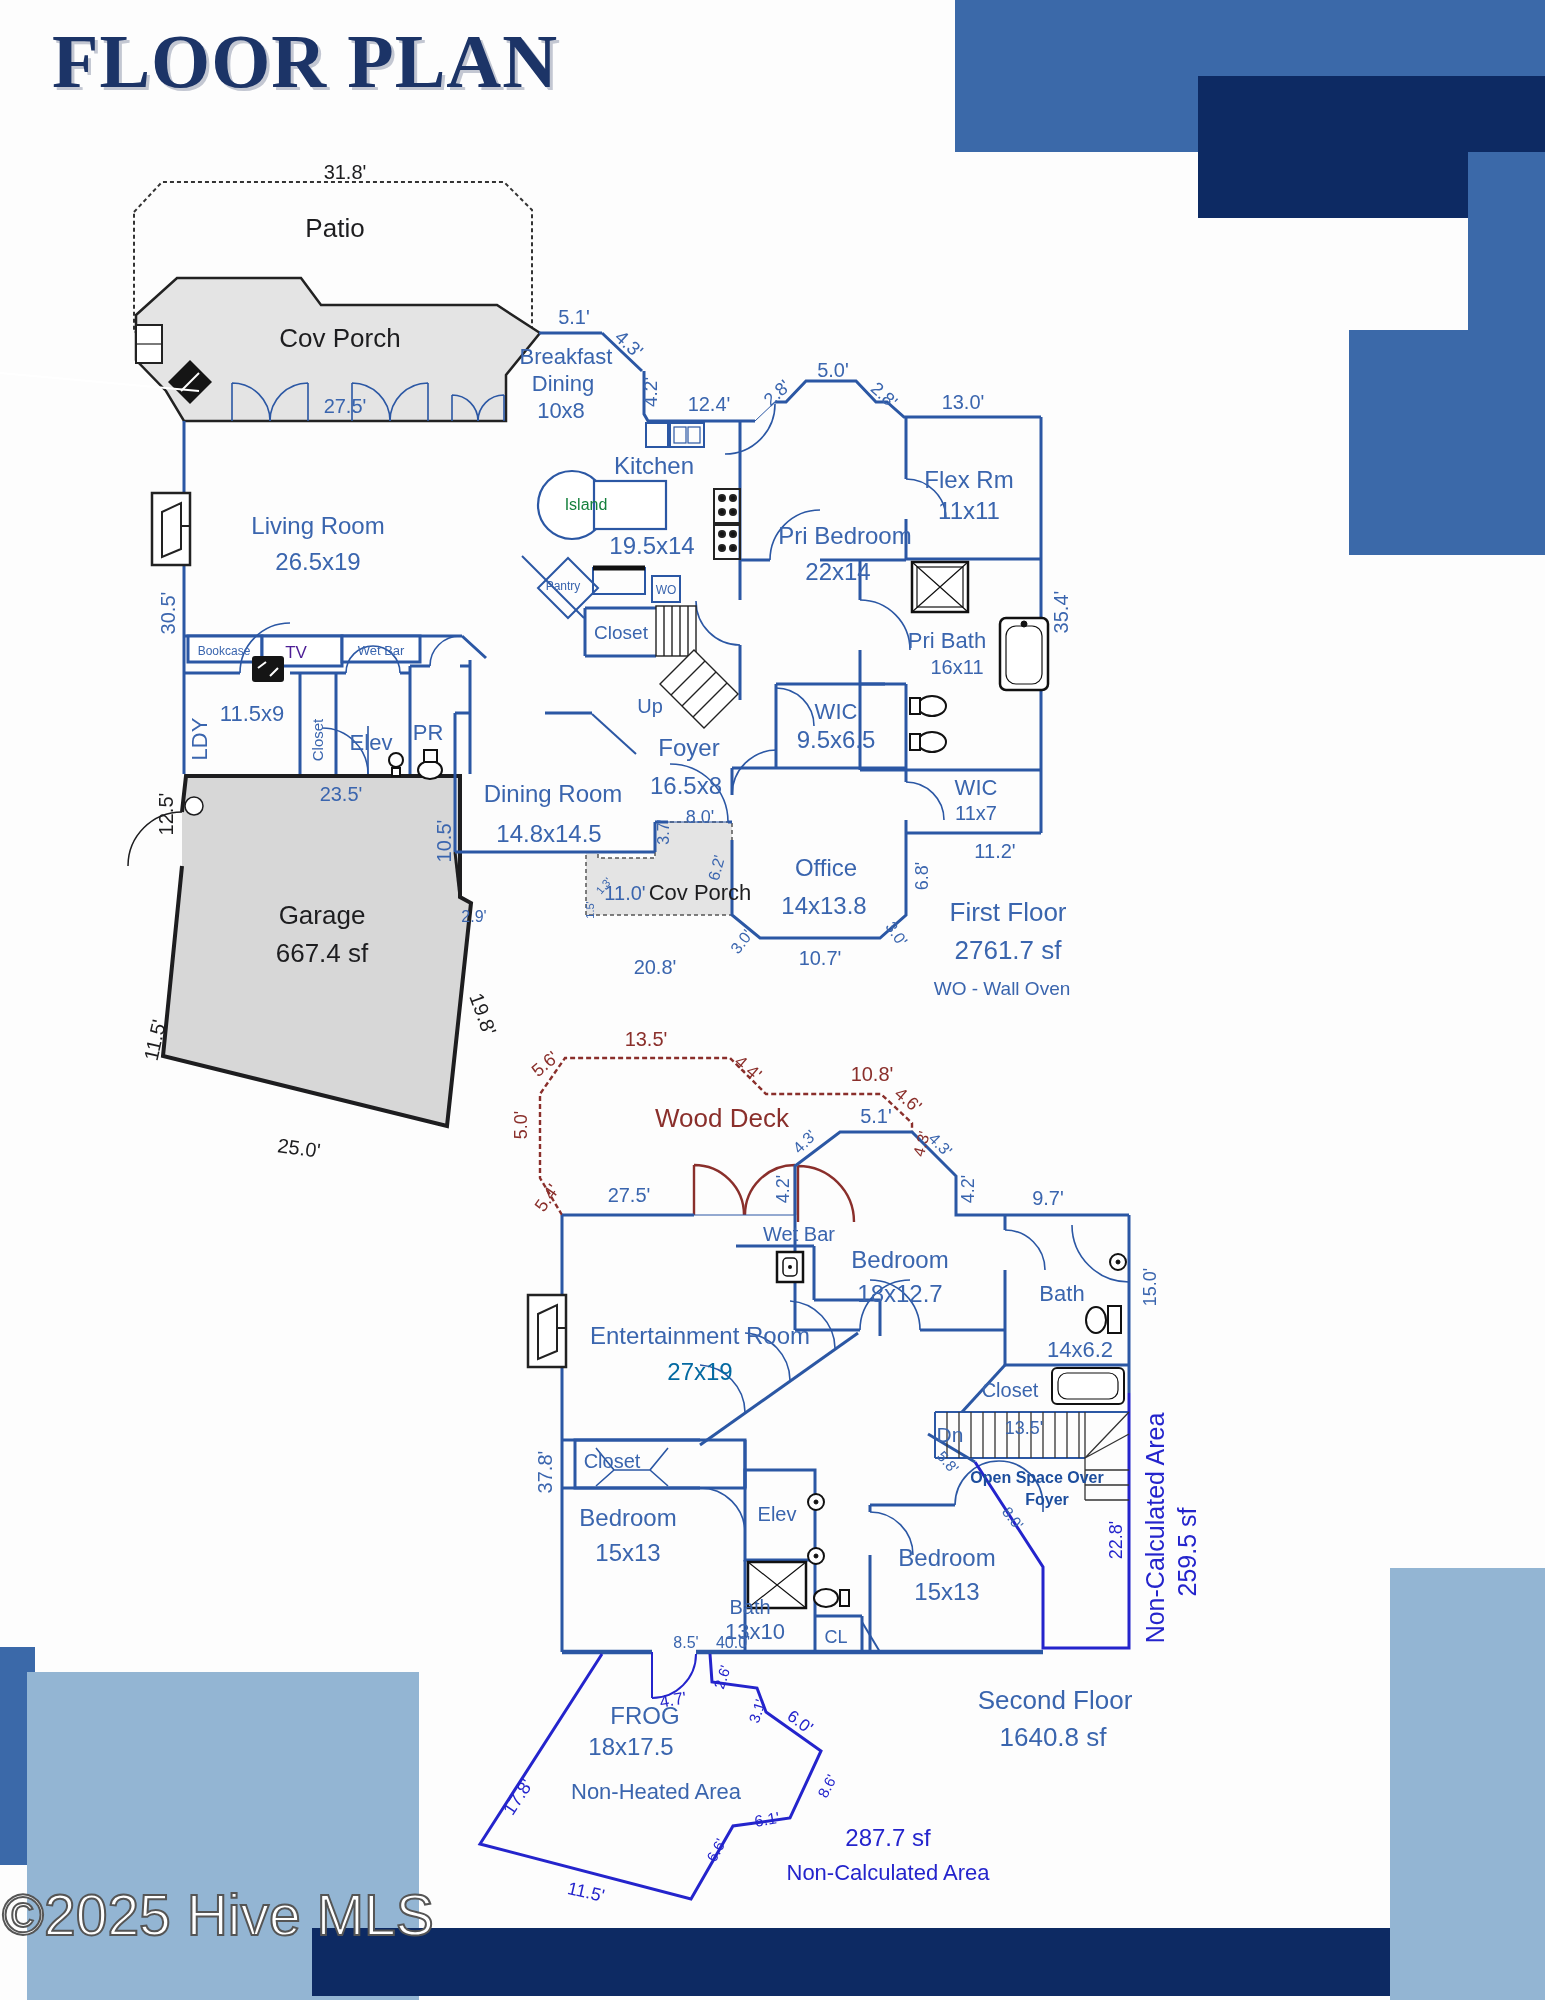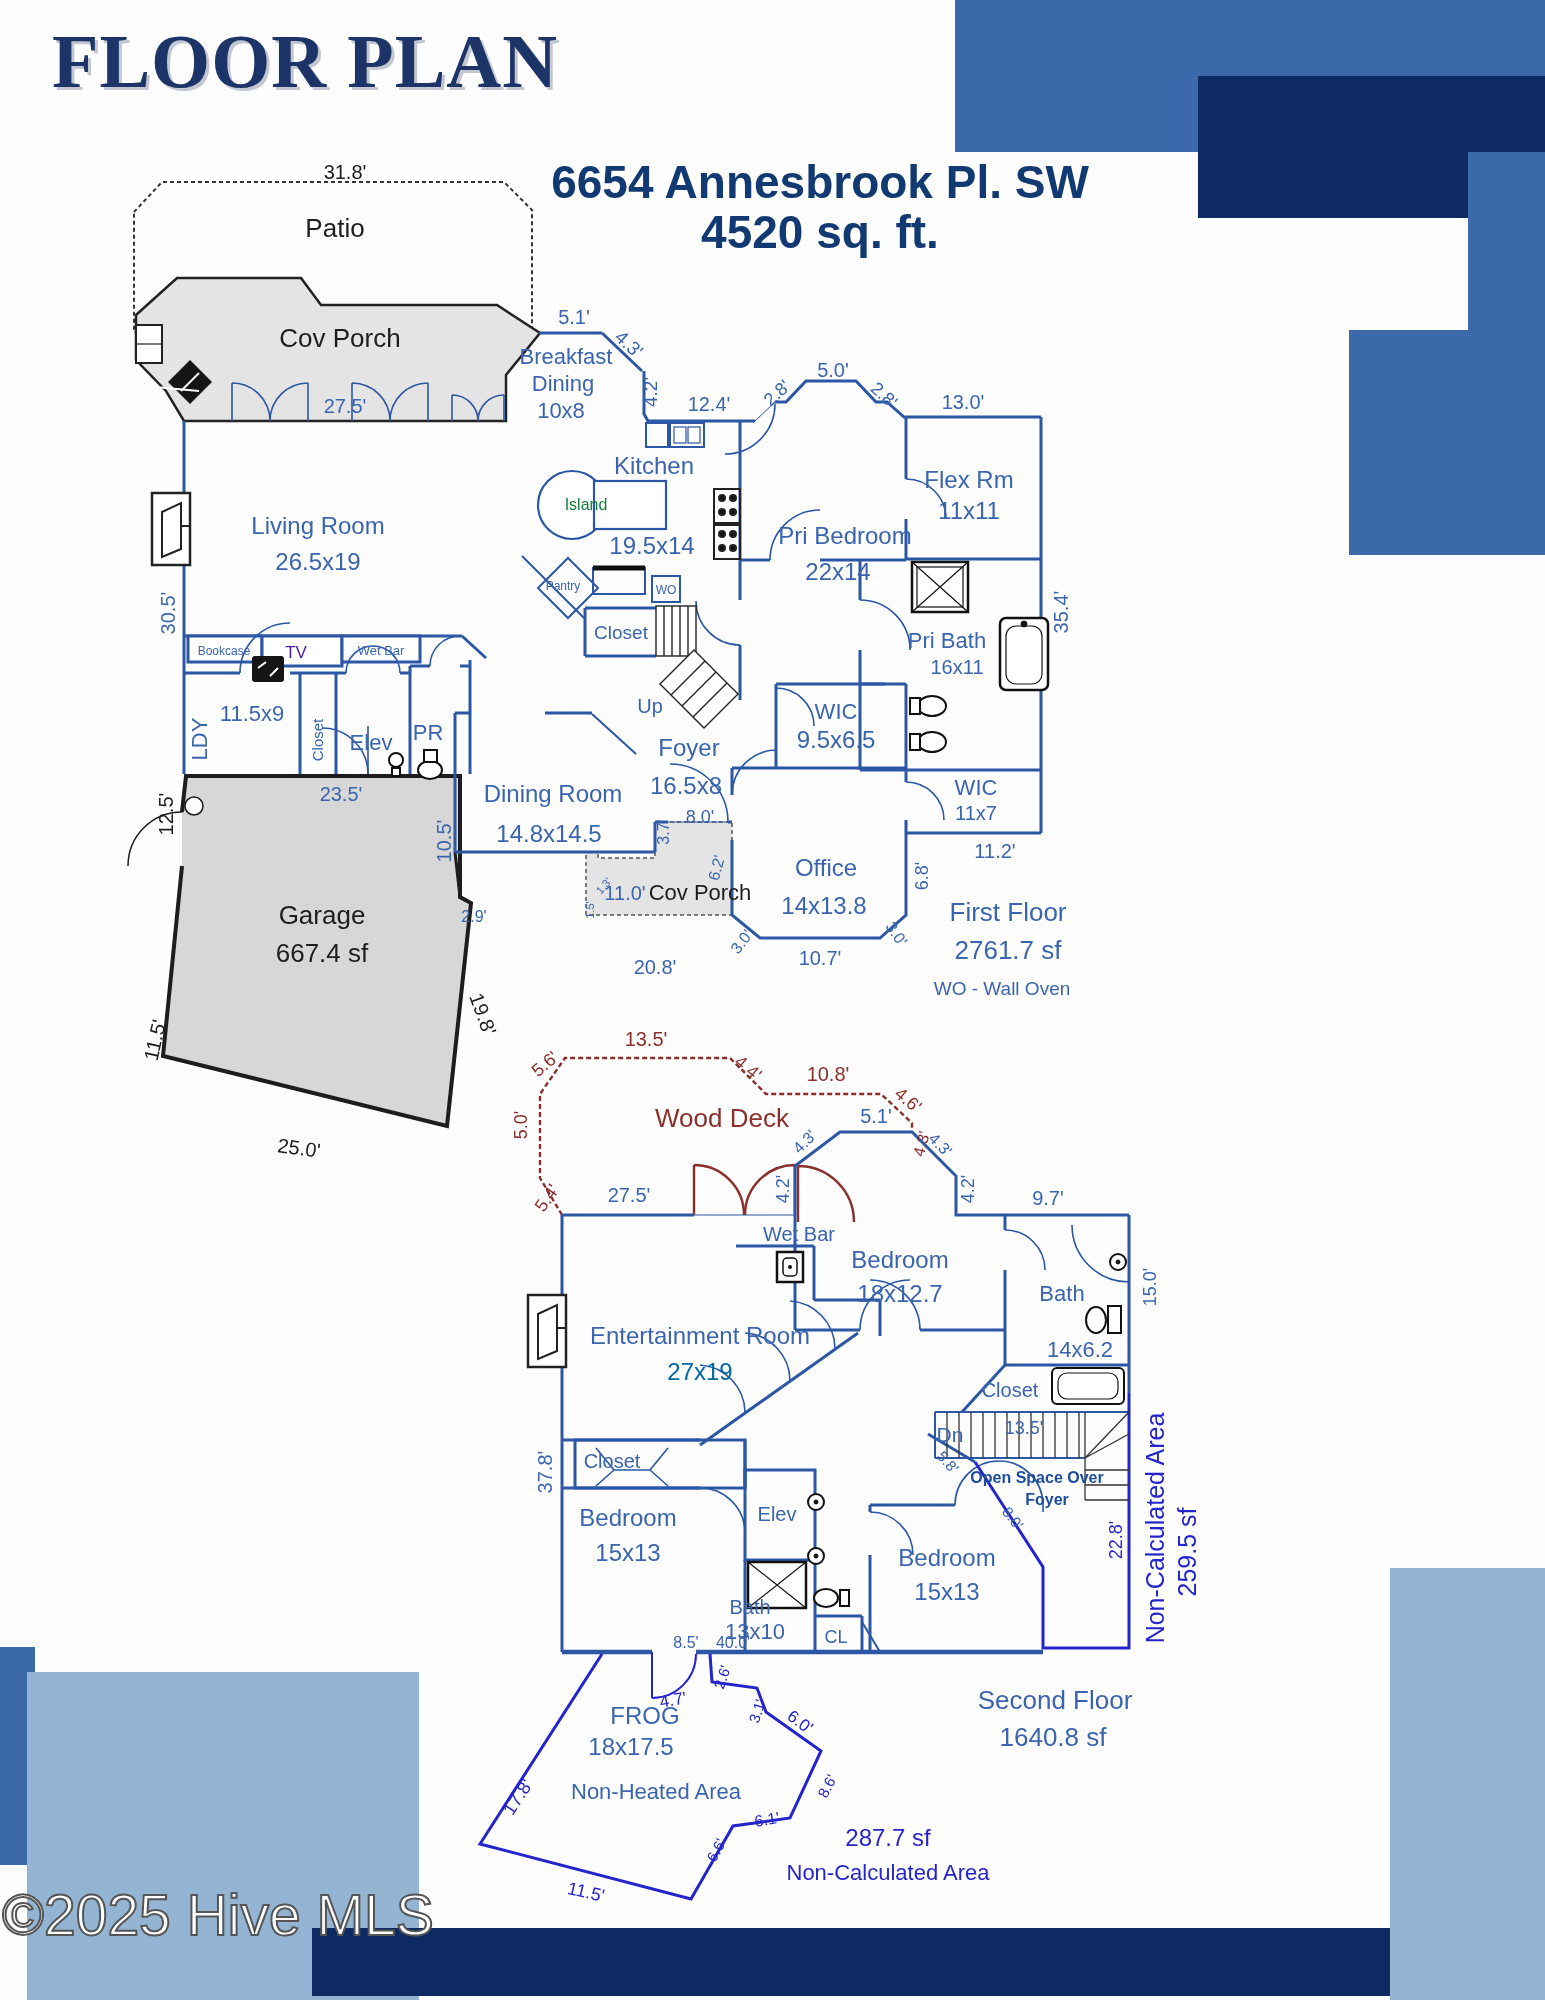--- a/index.html
+++ b/index.html
@@ -24,24 +24,20 @@
   <div class="deco" style="left:955px;top:0;width:590px;height:152px;background:#3b69a9"></div>
   <div class="deco" style="left:1198px;top:76px;width:347px;height:142px;background:#0d2a63"></div>
   <div class="deco" style="left:1468px;top:152px;width:77px;height:178px;background:#3b69a9"></div>
   <div class="deco" style="left:1349px;top:330px;width:196px;height:225px;background:#3b69a9"></div>
   <div class="deco" style="left:0;top:1647px;width:35px;height:218px;background:#3b69a9"></div>
   <div class="deco" style="left:27px;top:1672px;width:392px;height:328px;background:#93b5d3"></div>
   <div class="deco" style="left:312px;top:1928px;width:1078px;height:68px;background:#0d2a63"></div>
   <div class="deco" style="left:1390px;top:1568px;width:155px;height:432px;background:#93b5d3"></div>
 
   <h1 id="title">FLOOR PLAN</h1>
-  <div id="addr">
-    <div>6654 Annesbrook Pl. SW</div>
-    <div>4520 sq. ft.</div>
-  </div>
 
   <svg id="plan" width="1545" height="2000" viewBox="0 0 1545 2000">
 
     <g>
       <path d="M134,212 L162,182 L504,182 L532,210 L532,332 L134,332 Z" fill="none" stroke="#333" stroke-width="2" stroke-dasharray="4,3"></path>
     </g>
     <g>
       <path d="M136,315 L177,278 L301,278 L321,305 L497,305 L540,333 L506,375 L506,421 L184,421 L166,391 L136,360 Z" fill="#e4e4e4" stroke="#222" stroke-width="2.5"></path>
       <rect x="136" y="325" width="26" height="38" fill="#fff" stroke="#222" stroke-width="2"></rect>
       <line x1="136" y1="344" x2="162" y2="344" stroke="#222" stroke-width="1.2"></line>
@@ -351,21 +347,21 @@
       <div class="lbl" style="left: 896px; top: 934px; font-size: 16px; color: rgb(58, 101, 174); font-weight: 400; transform: translate(-50%, -50%) rotate(55deg);">3.0'</div>
       <div class="lbl" style="left: 1008px; top: 912px; font-size: 26px; color: rgb(58, 101, 174); font-weight: 400; transform: translate(-50%, -50%) rotate(0deg);">First Floor</div>
       <div class="lbl" style="left: 1008px; top: 950px; font-size: 26px; color: rgb(58, 101, 174); font-weight: 400; transform: translate(-50%, -50%) rotate(0deg);">2761.7 sf</div>
       <div class="lbl" style="left: 1002px; top: 988px; font-size: 19px; color: rgb(58, 101, 174); font-weight: 400; transform: translate(-50%, -50%) rotate(0deg);">WO - Wall Oven</div>
       <div class="lbl" style="left: 646px; top: 1039px; font-size: 20px; color: rgb(138, 47, 43); font-weight: 400; transform: translate(-50%, -50%) rotate(0deg);">13.5'</div>
       <div class="lbl" style="left: 545px; top: 1064px; font-size: 18px; color: rgb(138, 47, 43); font-weight: 400; transform: translate(-50%, -50%) rotate(-40deg);">5.6'</div>
       <div class="lbl" style="left: 521px; top: 1125px; font-size: 18px; color: rgb(138, 47, 43); font-weight: 400; transform: translate(-50%, -50%) rotate(-90deg);">5.0'</div>
       <div class="lbl" style="left: 547px; top: 1198px; font-size: 18px; color: rgb(138, 47, 43); font-weight: 400; transform: translate(-50%, -50%) rotate(-55deg);">5.4'</div>
       <div class="lbl" style="left: 722px; top: 1118px; font-size: 26px; color: rgb(138, 47, 43); font-weight: 400; transform: translate(-50%, -50%) rotate(0deg);">Wood Deck</div>
       <div class="lbl" style="left: 748px; top: 1068px; font-size: 18px; color: rgb(138, 47, 43); font-weight: 400; transform: translate(-50%, -50%) rotate(40deg);">4.4'</div>
-      <div class="lbl" style="left: 828px; top: 1074px; font-size: 20px; color: rgb(138, 47, 43); font-weight: 400; transform: translate(-50%, -50%) rotate(0deg);">10.8'</div>
+      <div class="lbl" style="left: 872px; top: 1074px; font-size: 20px; color: rgb(138, 47, 43); font-weight: 400; transform: translate(-50%, -50%) rotate(0deg);">10.8'</div>
       <div class="lbl" style="left: 908px; top: 1100px; font-size: 18px; color: rgb(138, 47, 43); font-weight: 400; transform: translate(-50%, -50%) rotate(40deg);">4.6'</div>
       <div class="lbl" style="left: 922px; top: 1144px; font-size: 16px; color: rgb(138, 47, 43); font-weight: 400; transform: translate(-50%, -50%) rotate(-75deg);">4.3'</div>
       <div class="lbl" style="left: 629px; top: 1195px; font-size: 20px; color: rgb(58, 101, 174); font-weight: 400; transform: translate(-50%, -50%) rotate(0deg);">27.5'</div>
       <div class="lbl" style="left: 783px; top: 1189px; font-size: 18px; color: rgb(58, 101, 174); font-weight: 400; transform: translate(-50%, -50%) rotate(-90deg);">4.2'</div>
       <div class="lbl" style="left: 876px; top: 1116px; font-size: 20px; color: rgb(58, 101, 174); font-weight: 400; transform: translate(-50%, -50%) rotate(0deg);">5.1'</div>
       <div class="lbl" style="left: 805px; top: 1142px; font-size: 16px; color: rgb(58, 101, 174); font-weight: 400; transform: translate(-50%, -50%) rotate(-45deg);">4.3'</div>
       <div class="lbl" style="left: 940px; top: 1145px; font-size: 16px; color: rgb(58, 101, 174); font-weight: 400; transform: translate(-50%, -50%) rotate(45deg);">4.3'</div>
       <div class="lbl" style="left: 968px; top: 1189px; font-size: 18px; color: rgb(58, 101, 174); font-weight: 400; transform: translate(-50%, -50%) rotate(-90deg);">4.2'</div>
       <div class="lbl" style="left: 1048px; top: 1198px; font-size: 20px; color: rgb(58, 101, 174); font-weight: 400; transform: translate(-50%, -50%) rotate(0deg);">9.7'</div>
       <div class="lbl" style="left: 799px; top: 1234px; font-size: 20px; color: rgb(58, 101, 174); font-weight: 400; transform: translate(-50%, -50%) rotate(0deg);">Wet Bar</div>

